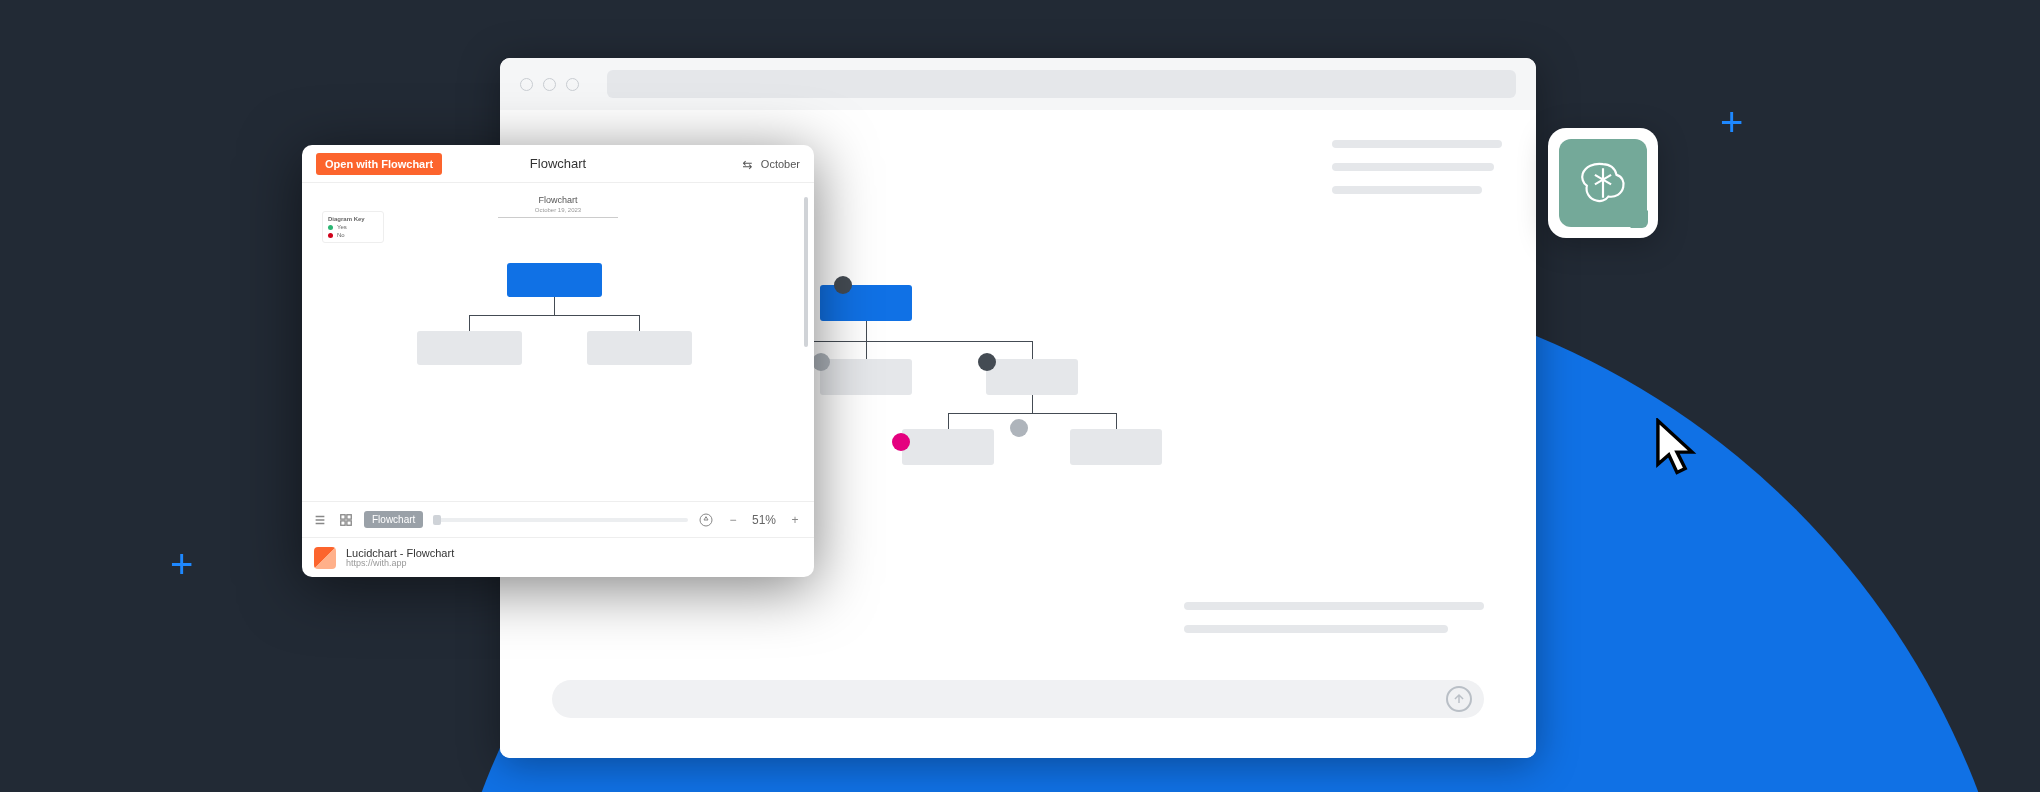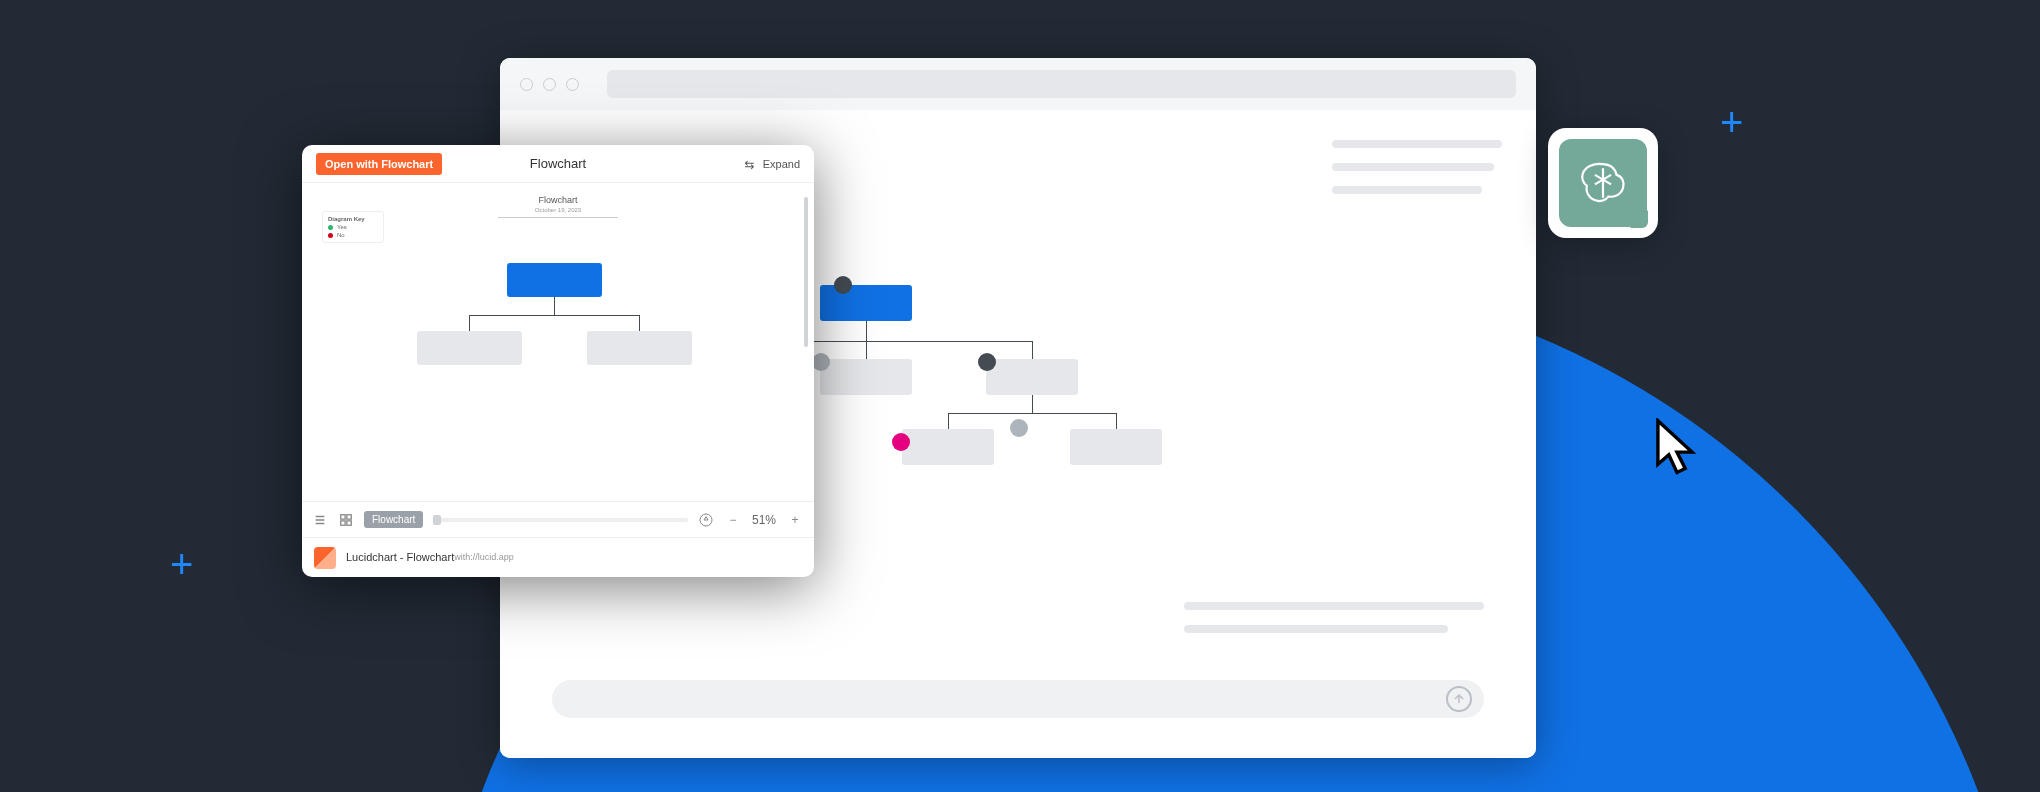--- a/index.html
+++ b/index.html
@@ -61,21 +61,21 @@
 
 .lucid-toolbar { height:36px; border-top:1px solid #eee; display:flex; align-items:center; padding:0 10px; gap:10px; font-size:12px; color:#666; }
 .tb-icon { width:16px; height:16px; display:flex; align-items:center; justify-content:center; }
 .pill { background:#9aa1a8; color:#fff; font-size:10px; padding:3px 8px; border-radius:3px; }
 .tb-track { flex:1; height:4px; background:#eceef0; border-radius:2px; position:relative; }
 .tb-thumb { position:absolute; left:0; top:-3px; width:8px; height:10px; background:#cfd3d8; border-radius:2px; }
 .tb-right { display:flex; align-items:center; gap:10px; }
 .zoom-btn { width:18px; text-align:center; cursor:pointer; color:#888; }
 .lucid-footer { height:40px; border-top:1px solid #eee; display:flex; align-items:center; gap:10px; padding:0 12px; }
 .lucid-logo { width:22px; height:22px; border-radius:4px; background:linear-gradient(135deg,#fc642d 50%,#ffb08a 50%); }
-.lucid-meta { display:flex; flex-direction:row; line-height:1.1;align-items:center; }
+.lucid-meta { display:flex; flex-direction:column; line-height:1.1; }
 .lucid-name { font-size:11px; color:#333; }
 .lucid-url { font-size:9px; color:#999; }
 
 
 .badge { position:absolute; left:1548px; top:128px; width:110px; height:110px; background:#fff; border-radius:18px; box-shadow:0 6px 30px rgba(0,0,0,.25); display:flex; align-items:center; justify-content:center; }
 .badge-inner { width:88px; height:88px; background:#74a999; border-radius:12px; display:flex; align-items:center; justify-content:center; position:relative; }
 .badge-inner::after { content:''; position:absolute; right:-1px; bottom:-1px; width:0; height:0; border-left:18px solid transparent; border-bottom:18px solid #74a999; border-bottom-right-radius:6px; }
 
 
 .cursor { position:absolute; left:1655px; top:418px; width:44px; height:60px; }
@@ -150,21 +150,21 @@
 
   </div>
 </div>
 
 <div class="lucid">
   <div class="lucid-header">
     <div class="open-btn">Open with Flowchart</div>
     <div class="lucid-title">Flowchart</div>
     <div class="lucid-header-right">
       <span class="expand-icon">⇵</span>
-      <span>Expand</span>
+      <span>October</span>
     </div>
   </div>
 
   <div class="lucid-canvas">
     <div class="mini-title-block">
       <div class="mini-title">Flowchart</div>
       <div class="mini-sub">October 19, 2023</div>
     </div>
     <div class="key-card">
       <div style="font-weight:600;">Diagram Key</div>
@@ -221,21 +221,21 @@
       <div class="zoom-btn">−</div>
       <div>51%</div>
       <div class="zoom-btn">+</div>
     </div>
   </div>
 
   <div class="lucid-footer">
     <div class="lucid-logo"></div>
     <div class="lucid-meta">
       <span class="lucid-name">Lucidchart - Flowchart</span>
-      <span class="lucid-url">with://lucid.app</span>
+      <span class="lucid-url">https://with.app</span>
     </div>
   </div>
 </div>
 
 <div class="badge">
   <div class="badge-inner">
     <svg width="54" height="54" viewBox="0 0 40 40" fill="none" stroke="#fff" stroke-width="1.6">
       <path d="M20 6c5 0 9 3 10 8 4 1 6 5 5 9-1 5-6 8-11 7-2 3-6 4-9 3-5-1-8-6-7-11-3-2-4-6-3-9 2-5 8-8 15-7z"></path>
       <path d="M14 14l12 7M26 14l-12 7M20 9v22"></path>
     </svg>

